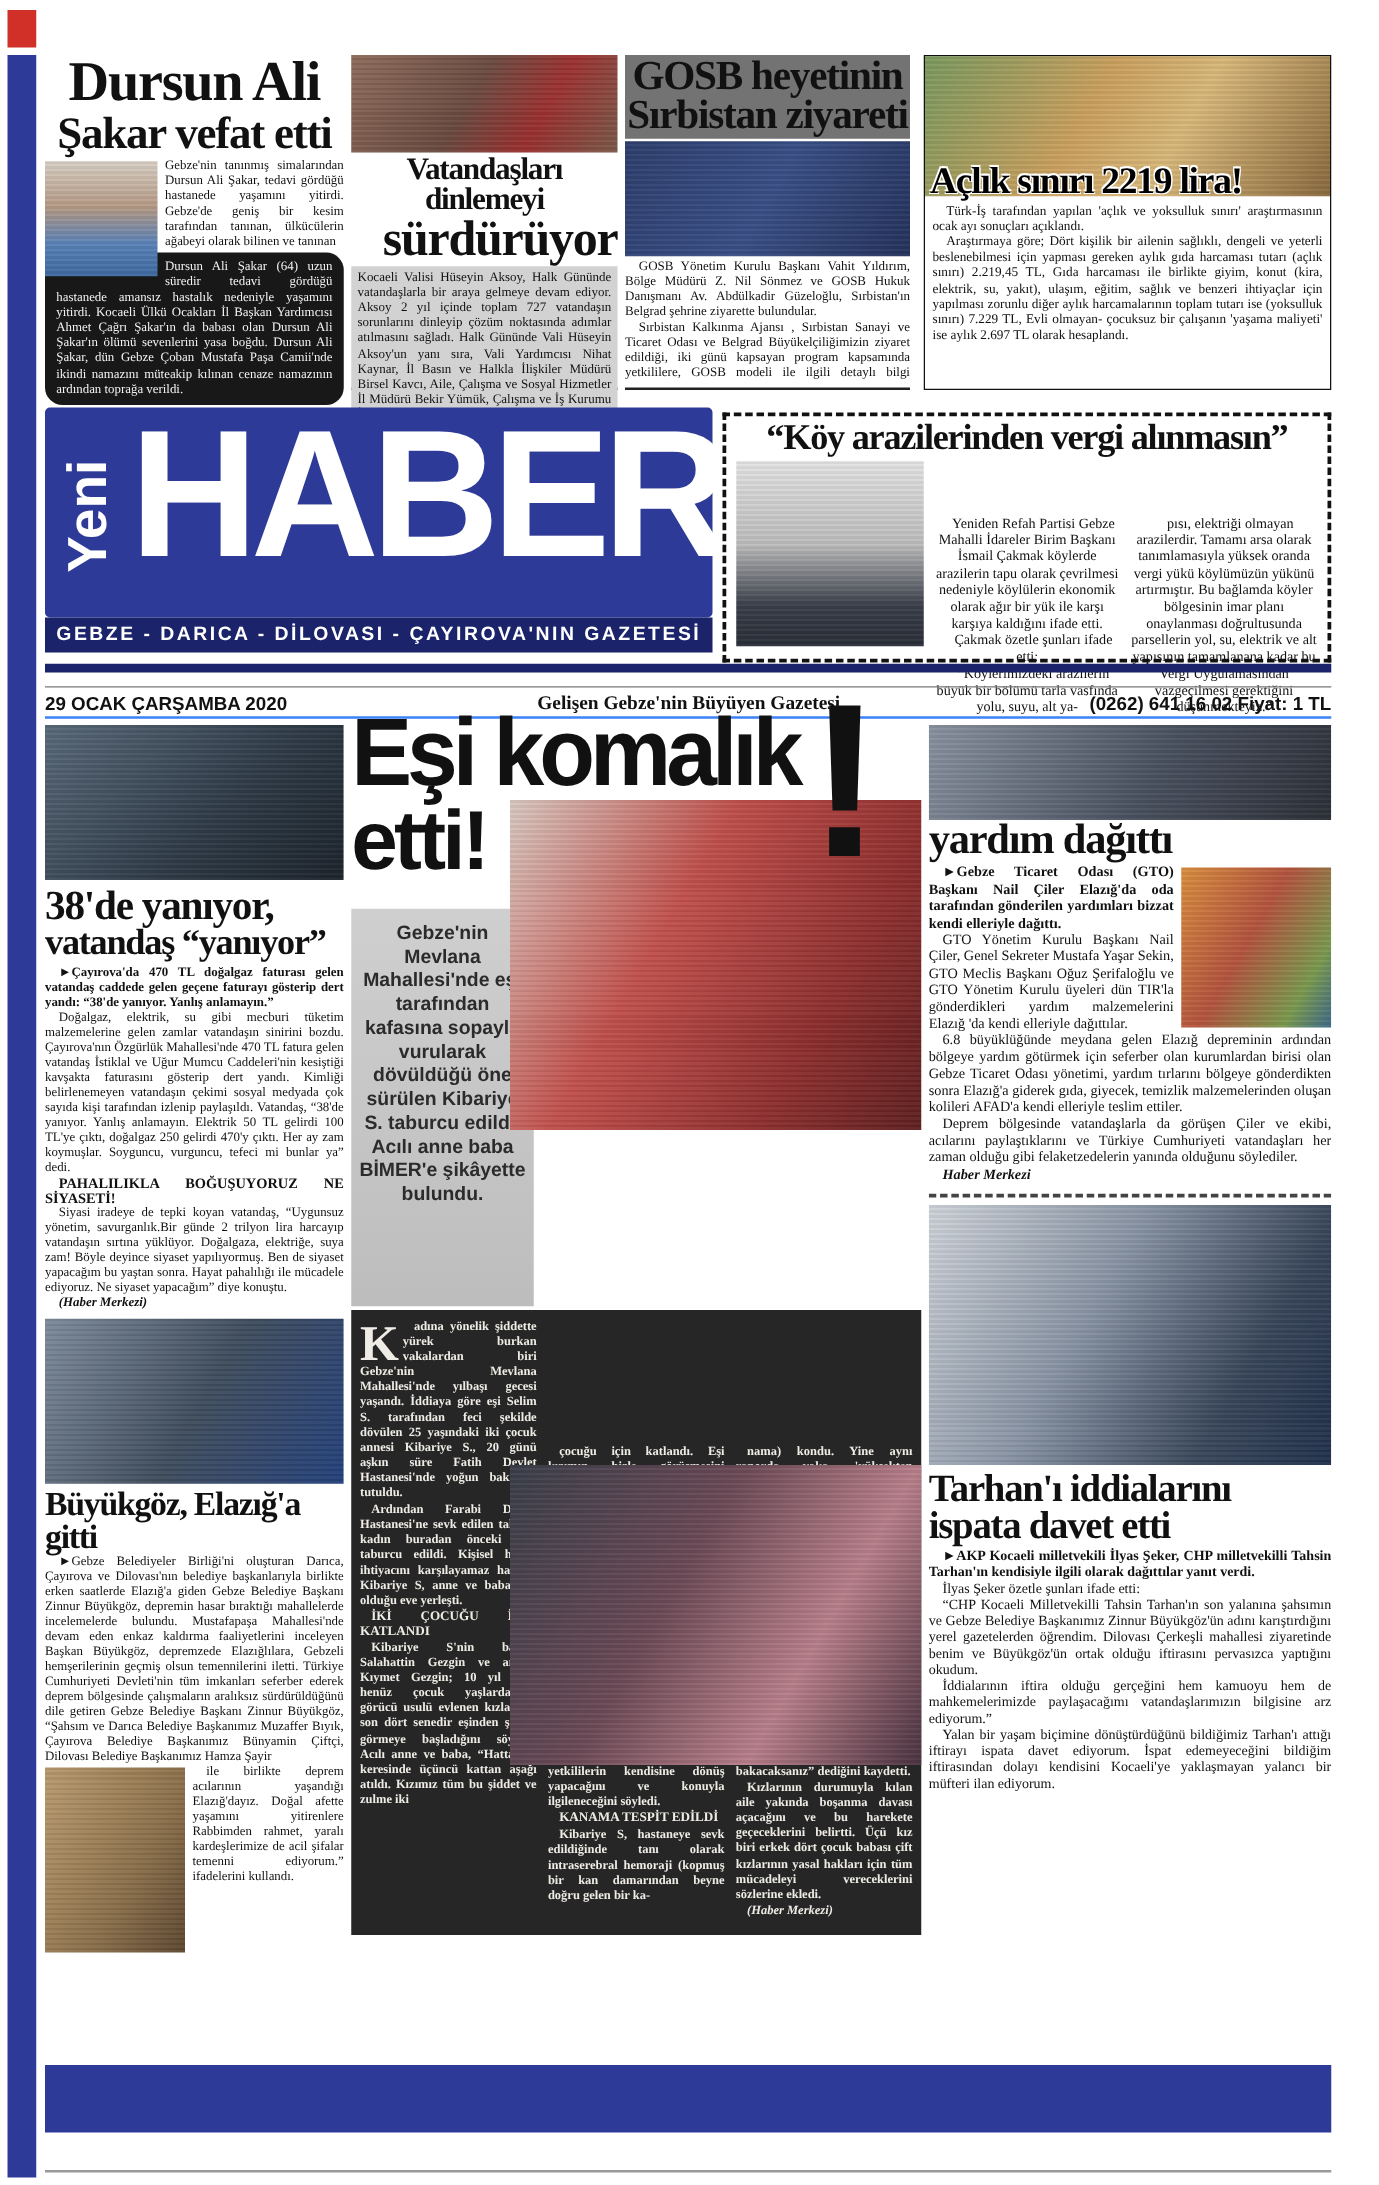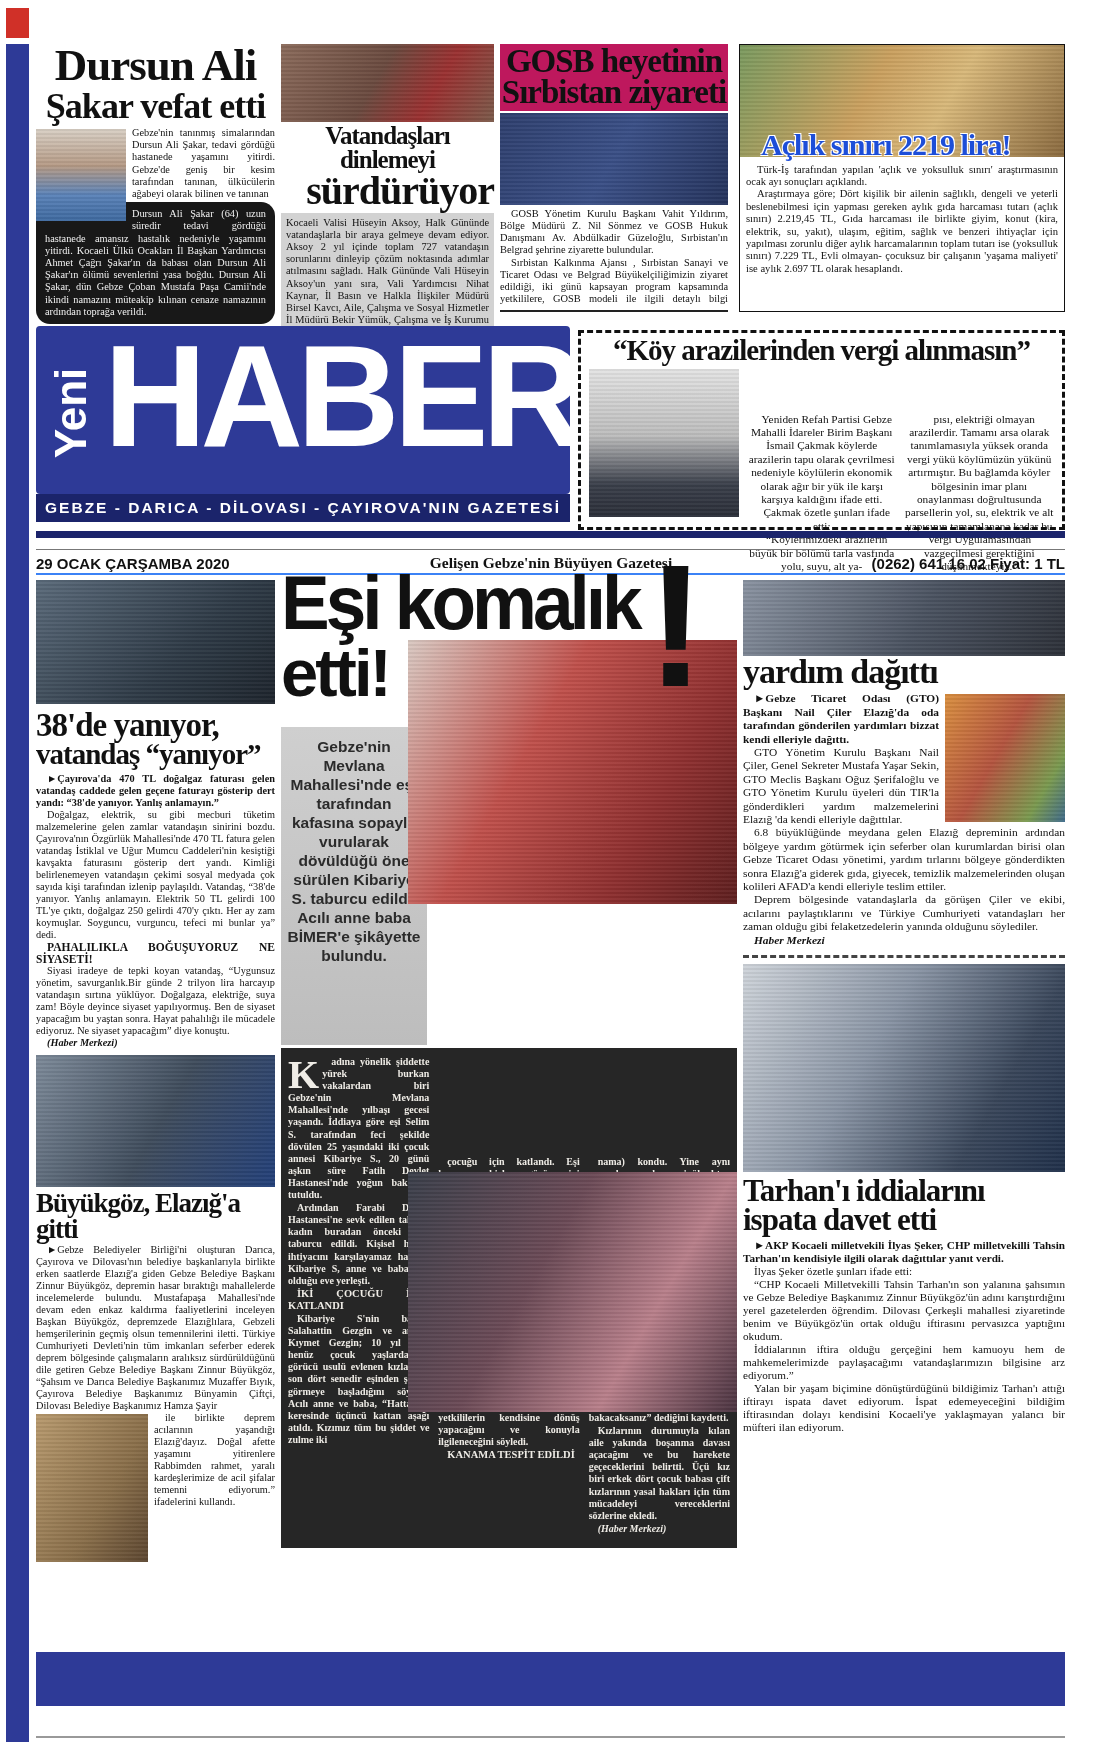--- a/index.html
+++ b/index.html
@@ -31,28 +31,28 @@
   .a1 .blackbox { margin-top:2px; background:#181818; color:#f2f2f2; border-radius:14px;
                   padding:6px 9px; font-size:10.3px; line-height:12.2px; text-align:justify; }
 
   .a2 { left:281px; top:44px; width:213px; height:268px; border-bottom:2px solid #222; }
   .a2 .vali-photo { width:213px; height:78px; }
   .a2 h1 { font-size:25px; text-align:center; margin-top:2px; }
   .a2 h2 { font-size:40px; text-align:right; }
   .a2 .bwrap { background:#d2d2d2; margin-top:3px; padding:4px 5px; font-size:10.4px; line-height:12.2px; height:118px; overflow:hidden; }
 
   .a3 { left:500px; top:44px; width:228px; height:268px; border-bottom:2px solid #222; }
-  .a3 .hd { background:#be185d; padding:2px 0; }
+  .a3 .hd { background:#737373; padding:2px 0; }
   .a3 h1 { font-size:33px; text-align:center; }
   .a3 .gosb-photo { width:228px; height:92px; margin-top:2px; }
   .a3 .bwrap { margin-top:3px; font-size:10.4px; line-height:12.2px; overflow:hidden; height:96px; }
 
   .a4 { left:739px; top:44px; width:326px; height:268px; border:1px solid #111; }
   .a4 .bread-photo { width:100%; height:112px; }
-  .a4 h1 { font-size:30px; margin:-26px 0 2px 21px; color:#1d4ed8; position:relative;
+  .a4 h1 { font-size:30px; margin:-26px 0 2px 4px; color:#000000; position:relative;
            text-shadow:1px 1px 0 #fff,-1px -1px 0 #fff,1px -1px 0 #fff,-1px 1px 0 #fff; }
   .a4 .bwrap { padding:2px 6px; font-size:10.6px; line-height:12.4px; overflow:hidden; height:150px; }
 
   
   .mast { left:36px; top:326px; width:534px; height:168px; background:#2e3a97; border-radius:4px; }
   .mast .yeni { position:absolute; left:-4px; top:84px; transform:rotate(-90deg); transform-origin:center;
                 color:#fff; font-family:"Liberation Sans", sans-serif; font-weight:bold; font-size:44px; width:150px; text-align:center; top:62px; left:-40px;}
   .mast .haber { position:absolute; left:68px; top:-8px; color:#fff; font-family:"Liberation Sans", sans-serif;
                  font-weight:bold; font-size:142px; letter-spacing:-6px; line-height:1.1; transform:scaleY(1.02); }
   .tagbar { left:36px; top:494px; width:534px; height:28px; background:#1b246b; color:#fff;
@@ -257,20 +257,21 @@
       <p>Ardından Farabi Devlet Hastanesi'ne sevk edilen talihsiz kadın buradan önceki gün taburcu edildi. Kişisel hiçbir ihtiyacını karşılayamaz haldeki Kibariye S, anne ve babasının olduğu eve yerleşti.</p>
       <p class="sub">İKİ ÇOCUĞU İÇİN KATLANDI</p>
       <p>Kibariye S'nin babası Salahattin Gezgin ve annesi Kıymet Gezgin; 10 yıl önce henüz çocuk yaşlardayken görücü usulü evlenen kızlarının son dört senedir eşinden şiddet görmeye başladığını söyledi. Acılı anne ve baba, “Hatta bir keresinde üçüncü kattan aşağı atıldı. Kızımız tüm bu şiddet ve zulme iki</p>
     </div>
     <div class="mcol">
       <div class="spacer"></div>
       <p class="first">çocuğu için katlandı. Eşi kızımın bizle görüşmesini istemezdi. Yılbaşı gecesi de annesiyle telefonla görüştüğü gerekçesiyle demir sopayla kafasına vurarak dövdü. Ardından hastaneye götürüp yüksekten düştüğünü söylemiş. Bizim de sonradan haberimiz oldu” diye konuştu.</p>
       <p class="sub">BİMER'E BAŞVURDU</p>
       <p>Baba Salahattin Gezgin kızının eşinden şikâyetçi olmak için Yenikent Mahallesi'ndeki Mutlukent Polis Merkezi'ne gittiklerini ancak ifadelerinin bile alınmadığını söyledi. Bunun üzerine Başbakanlığa bağlı BİMER'in 150 numaralı telefon hattını aradıklarını, il merkezinden görüştüğü yetkililerin kendisine dönüş yapacağını ve konuyla ilgileneceğini söyledi.</p>
       <p class="sub">KANAMA TESPİT EDİLDİ</p>
+      <p>Kibariye S, hastaneye sevk edildiğinde tanı olarak intraserebral hemoraji (kopmuş bir kan damarından beyne doğru gelen bir ka-</p>
     </div>
     <div class="mcol">
       <div class="spacer"></div>
       <p class="first">nama) kondu. Yine aynı raporda vaka, 'yüksekten düşme' olarak tanımlandı. Harici muayenede sol permenbital ekimoz (herhangi bir travma nedeniyle ortaya çıkan, cilt altındaki kılcal damarların hasar almasıyla kanın cilt altına sızması) tespit edildi: “Takip ve tedavisinde sorun yaşanmayan hasta öneri ve uyarılarda bulunularak poliklinik kontrolüne çağrılarak taburcu edildi.”</p>
       <p class="sub">YENİ DOĞMUŞ BEBEK GİBİ</p>
       <p>Anne Kıymet Zengin ise hastaneden taburcu olduklarında doktorun kendilerine, “Kızınıza artık yeni doğmuş bir bebek gibi bakacaksanız” dediğini kaydetti.</p>
       <p>Kızlarının durumuyla kılan aile yakında boşanma davası açacağını ve bu harekete geçeceklerini belirtti. Üçü kız biri erkek dört çocuk babası çift kızlarının yasal hakları için tüm mücadeleyi vereceklerini sözlerine ekledi.</p>
       <p class="byline">(Haber Merkezi)</p>
     </div>
   </div>

